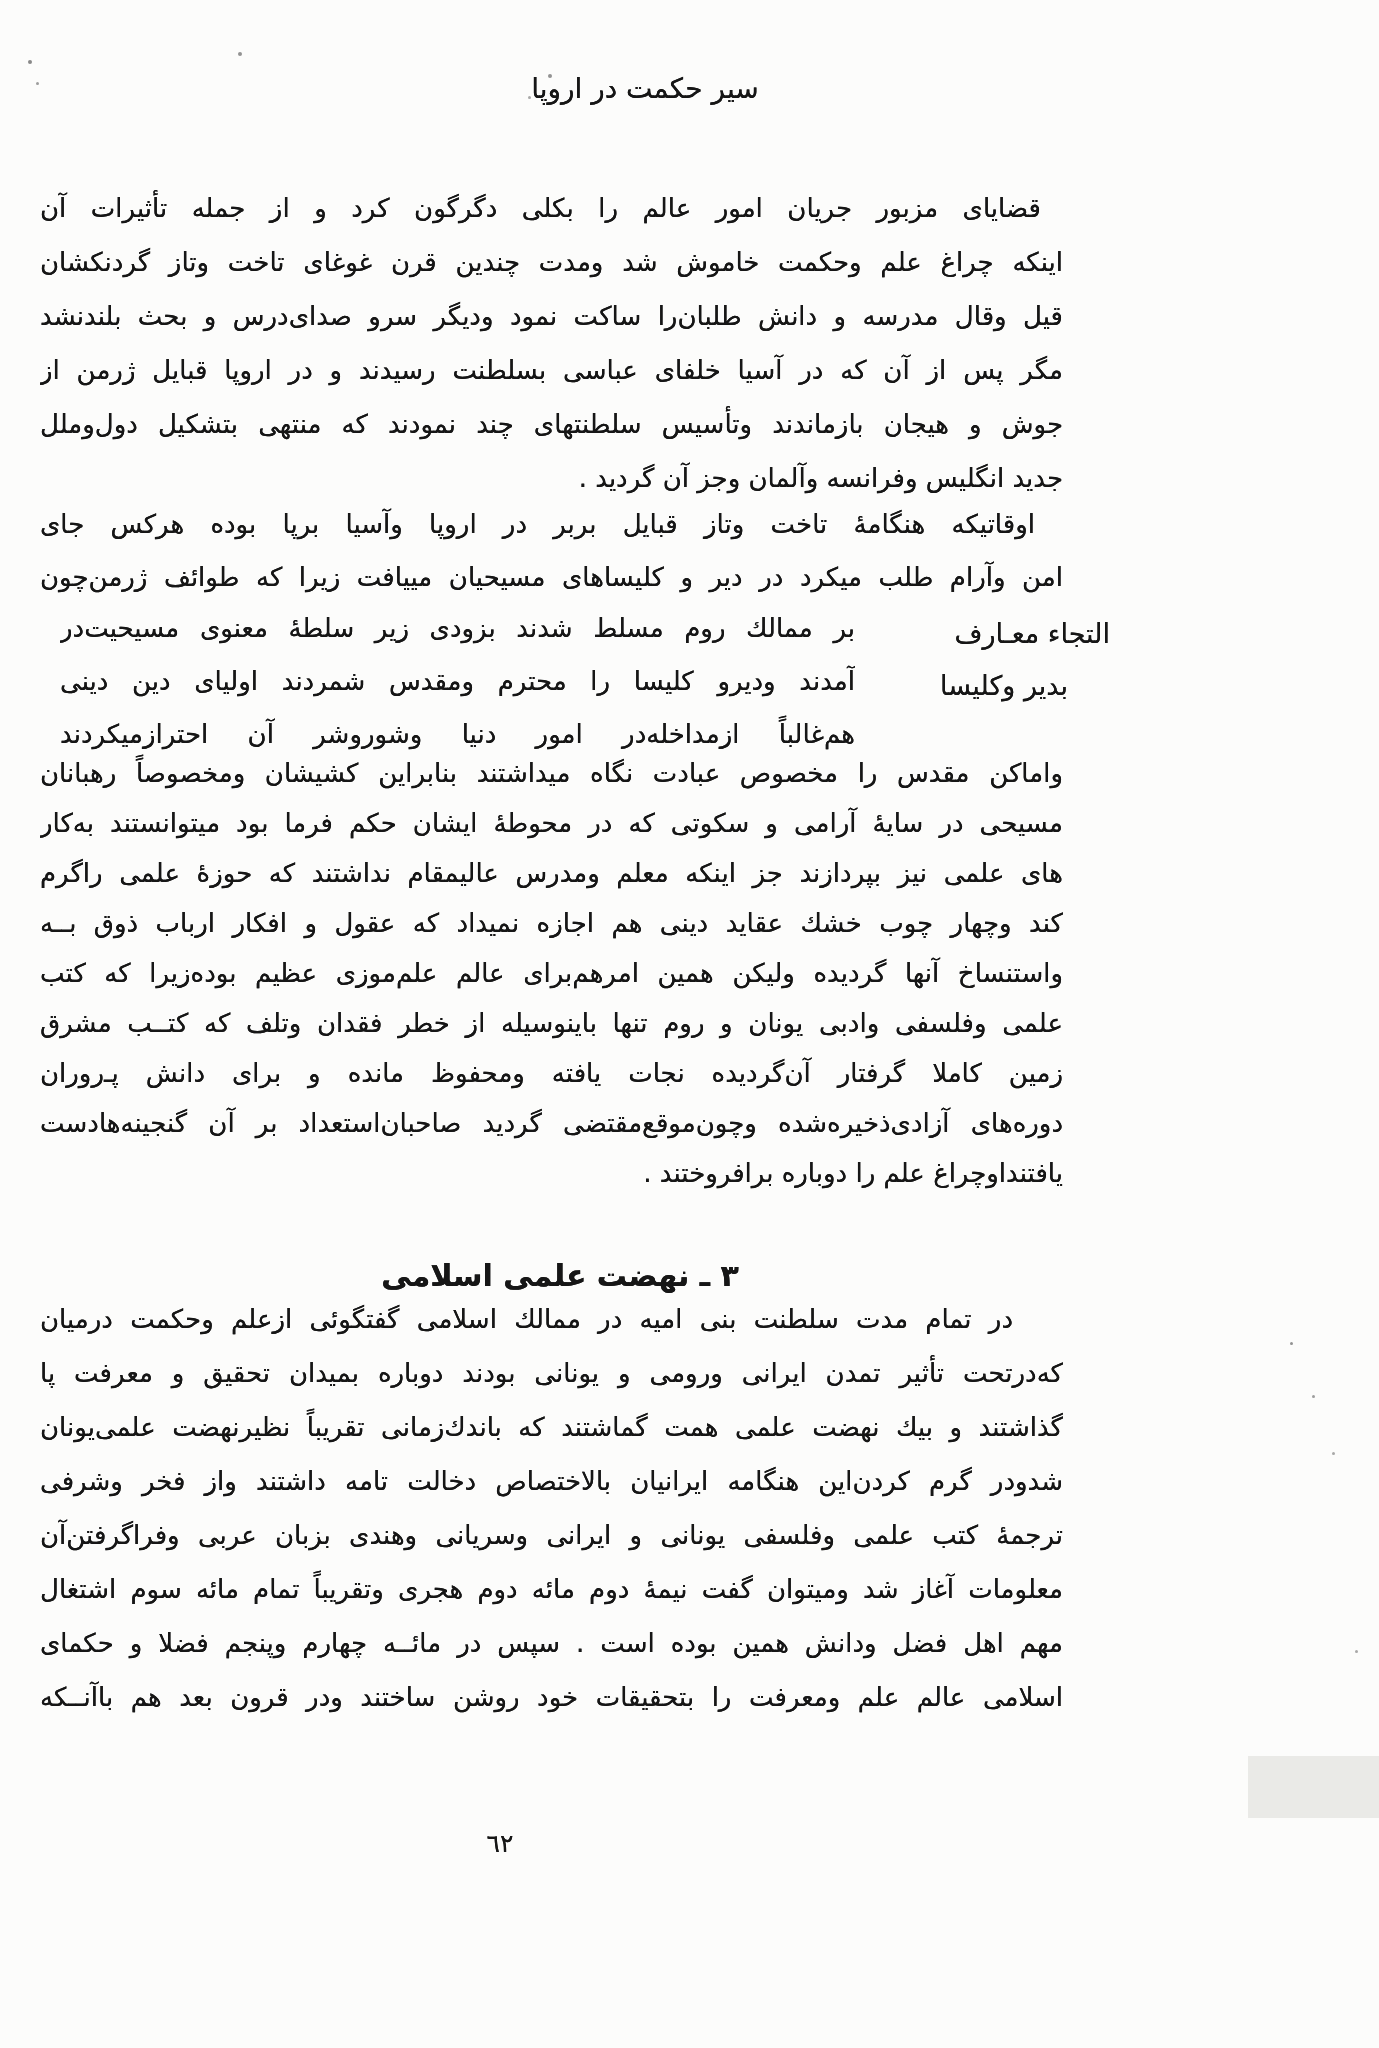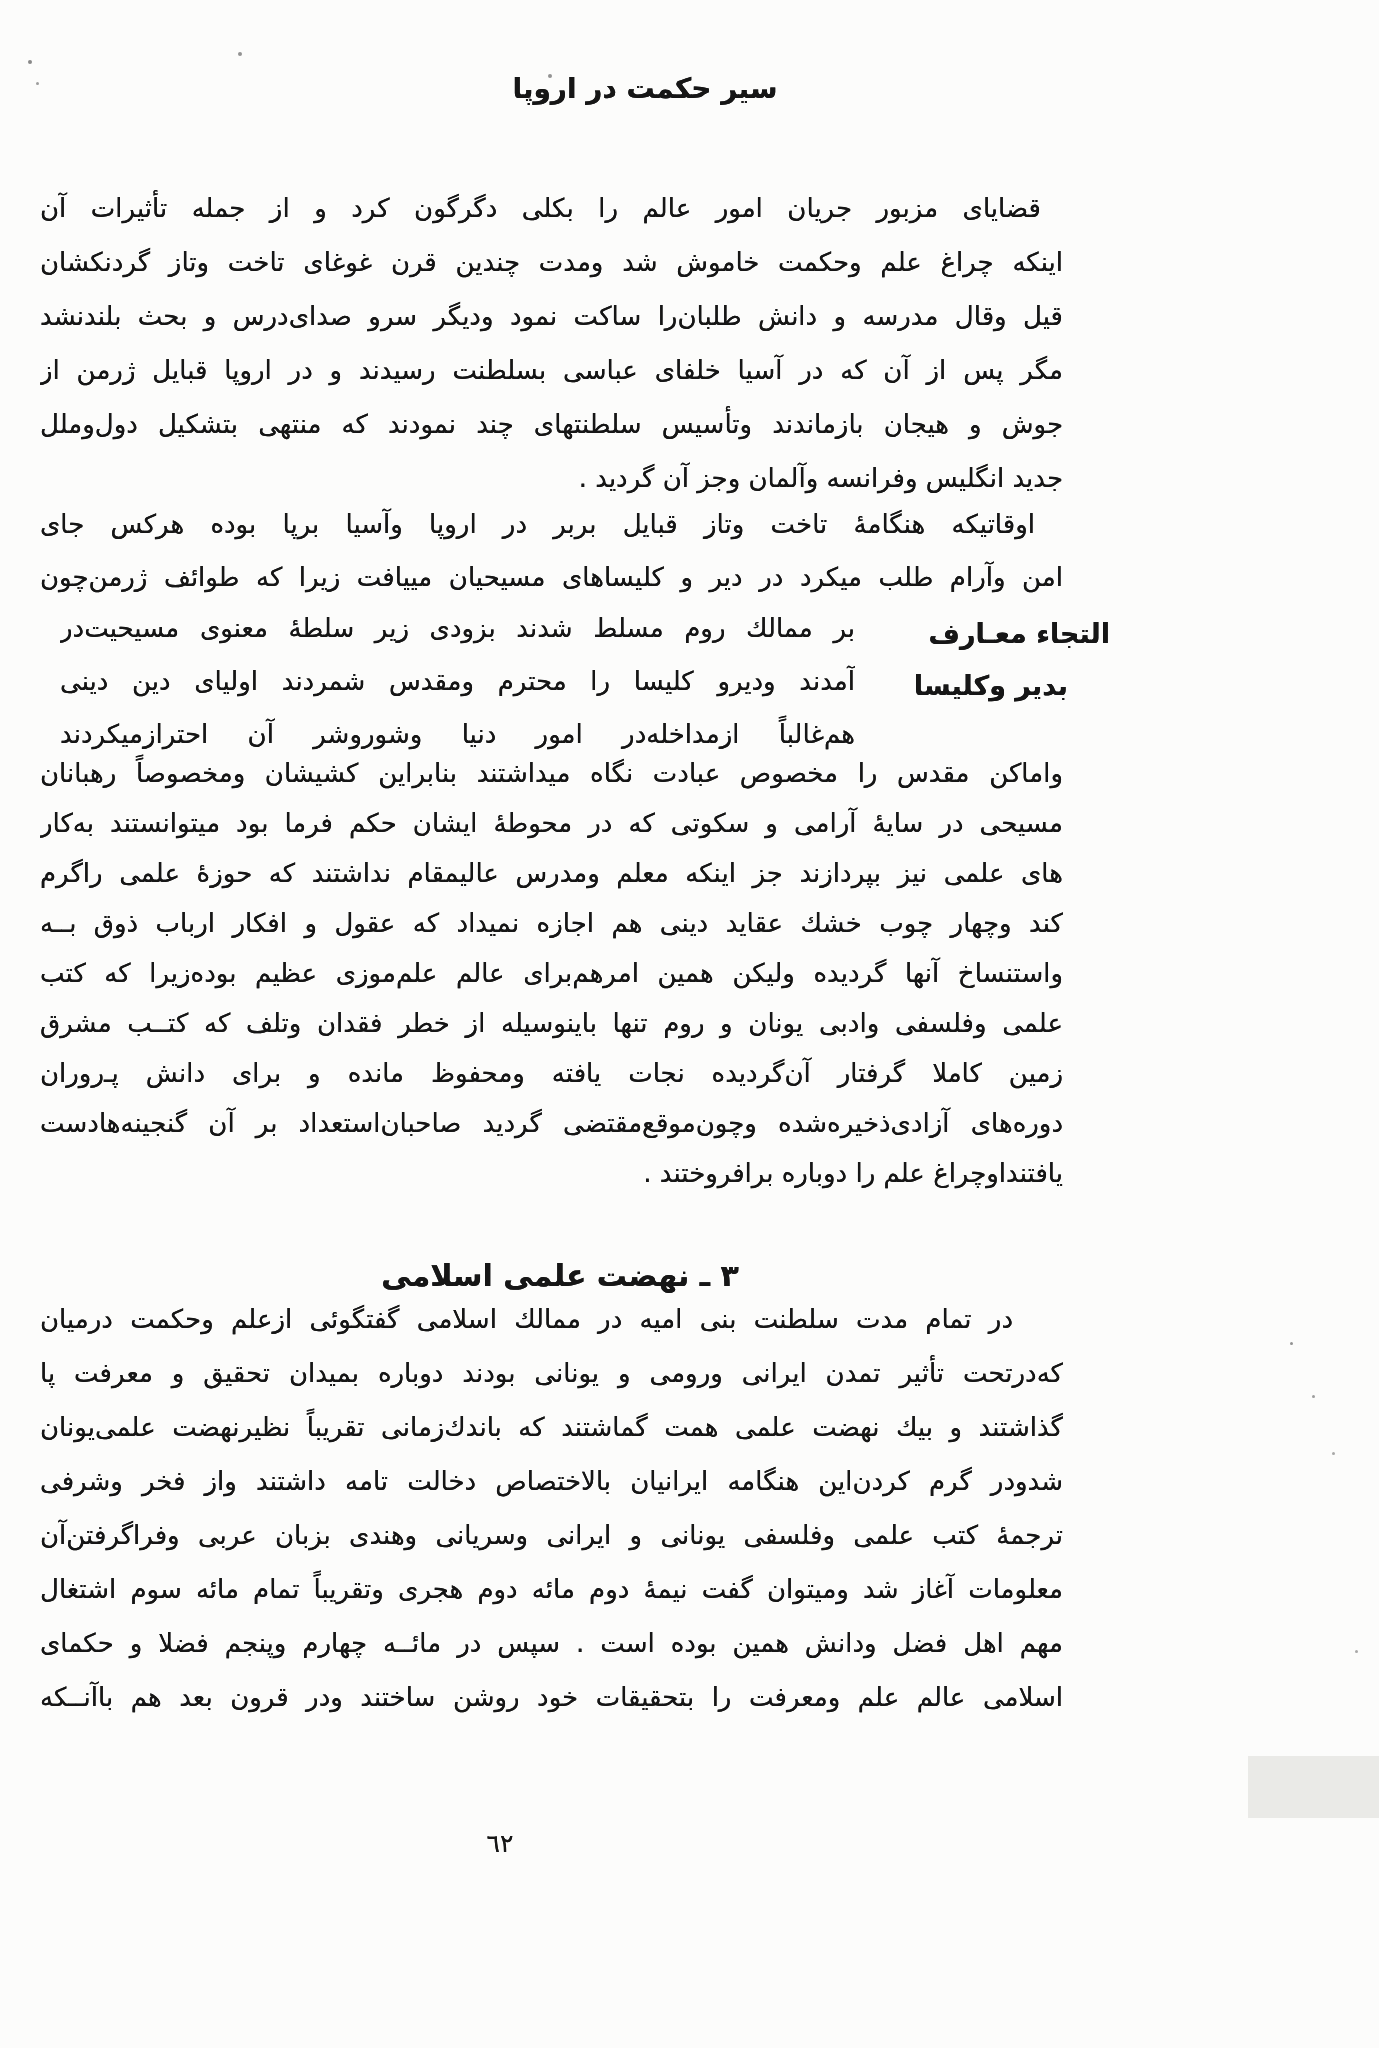--- a/index.html
+++ b/index.html
@@ -29,29 +29,29 @@
     text-shadow: 0 0 0.5px currentColor;
   }
   .ln.endline { text-align-last: right; -moz-text-align-last: right; }
   .ln.ind22 { padding-right: 22px; }
   .ln.ind28 { padding-right: 28px; }
   .ln.ind50 { padding-right: 50px; }
 
   .title {
     position: absolute;
     top: 66px; left: 455px; width: 380px; height: 46px;
-    font-size: 28px; font-weight: bold; text-align: center; line-height: 46px;
+    font-size: 28px; font-weight: normal; text-align: center; line-height: 46px;
   }
   .p1 { top: 181px; right: 316px; width: 1023px; --lh: 54px; }
   .p2a { top: 498px; right: 316px; width: 1023px; --lh: 53px; }
   .p2narrow { top: 602px; right: 524px; width: 795px; --lh: 53px; }
   .marginnote {
     position: absolute;
     top: 608px; right: 269px; width: 250px;
-    font-weight: bold; font-size: 27px; line-height: 52px;
+    font-weight: normal; font-size: 27px; line-height: 52px;
     text-align: right;
   }
   .marginnote .mn2 { padding-right: 42px; }
   .p2b { top: 748px; right: 316px; width: 1023px; --lh: 50px; }
   .heading {
     position: absolute;
     top: 1250px; left: 360px; width: 400px; height: 52px;
     font-size: 30px; font-weight: bold; text-align: center; line-height: 52px;
   }
   .p3 { top: 1292px; right: 316px; width: 1023px; --lh: 54px; }

